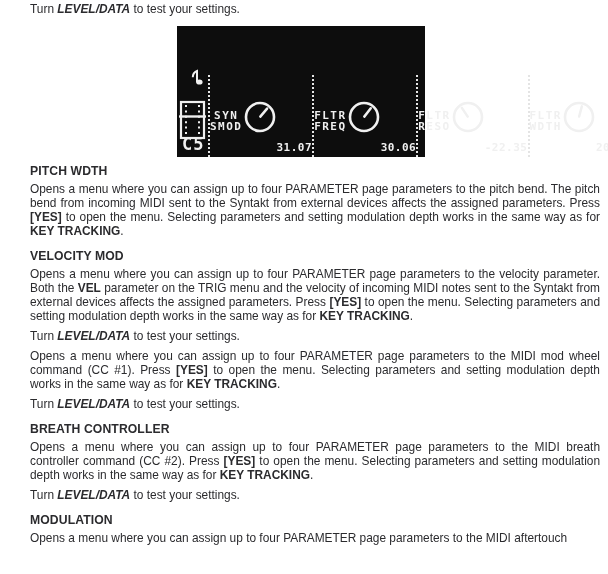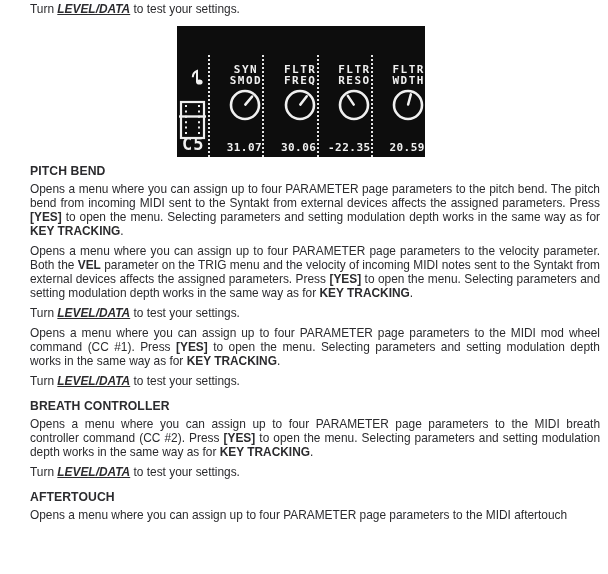--- a/index.html
+++ b/index.html
@@ -4,38 +4,38 @@
 <style>
   html,body{margin:0;padding:0;background:#ffffff;}
   .page{
     position:relative;width:608px;height:574px;background:#fff;overflow:hidden;
     font-family:"Liberation Sans", sans-serif;color:var(--text-color,#2b2b2e);
   }
   .body{
     font-size:11.9px;line-height:14px;text-align:justify;margin:0 0 6px 0;
   }
   .b{font-weight:bold;}
-  .i{font-style:italic;text-decoration:underline;}
+  .i{font-style:italic;}
   .intro{position:absolute;left:30px;top:2px;width:570px;}
   
   .lcd{
     position:absolute;left:177px;top:26px;width:248px;height:131px;
     background:var(--lcd-bg,#0d0d0d);color:var(--lcd-fg,#f0f0f0);
     font-family:"DejaVu Sans Mono", monospace;font-weight:bold;
   }
   .lcd-title{
     position:absolute;top:4px;left:0;right:0;text-align:center;
     font-size:11px;line-height:12px;letter-spacing:2.5px;white-space:nowrap;
   }
   .lcd-title .t2{letter-spacing:2px;}
   .lcd-cols{position:absolute;left:0;top:29px;bottom:0;right:0;display:flex;}
   .icon-col{width:31px;position:relative;flex:none;}
   .param-col{
-    flex:1;border-left:2px dotted #e4e4e4;display:flex;flex-direction:column;
-    align-items:flex-end;position:relative;
+    flex:1;border-left:2px dotted #e4e4e4;display:flex;
+    align-items:center;position:relative;margin-top:20px;
   }
   .col-name{
     margin-top:9px;font-size:11px;line-height:11px;letter-spacing:1.5px;
     text-align:center;white-space:nowrap;
   }
   .knob{margin-top:2px;}
   .knob circle{fill:none;stroke:var(--lcd-fg,#f0f0f0);stroke-width:2.6;}
   .knob line{stroke:var(--lcd-fg,#f0f0f0);stroke-width:2.5;stroke-linecap:round;}
   .col-value{
     margin-top:auto;margin-bottom:3px;font-size:11px;letter-spacing:0.5px;white-space:nowrap;
@@ -110,39 +110,40 @@
       <circle cx="17" cy="17" r="14"></circle>
       <line x1="17" y1="16.5" x2="17" y2="6" transform="rotate(15 17 17)"></line>
     </svg>
     <div class="col-value">20.59</div>
   </div>
 </div>
   </div>
 
   <div id="sections">
   <section class="section">
-    <h3>PITCH BEND</h3>
+    <h3>PITCH WDTH</h3>
   <p class="body"><span>Opens a menu where you can assign up to four PARAMETER page parameters to the pitch bend. The pitch bend from incoming MIDI sent to the Syntakt from external devices affects the assigned param­eters. Press </span><span class="b">[YES]</span><span> to open the menu. Selecting parameters and setting modulation depth works in the same way as for </span><span class="b">KEY TRACKING</span><span>.</span></p>
       </section>
 
   <section class="section">
+    <h3>VELOCITY MOD</h3>
   <p class="body"><span>Opens a menu where you can assign up to four PARAMETER page parameters to the velocity pa­rameter. Both the </span><span class="b">VEL</span><span> parameter on the TRIG menu and the velocity of incoming MIDI notes sent to the Syntakt from external devices affects the assigned parameters. Press </span><span class="b">[YES]</span><span> to open the menu. Selecting parameters and setting modulation depth works in the same way as for </span><span class="b">KEY TRACKING</span><span>.</span></p>
         <p class="body"><span>Turn </span><span class="b i">LEVEL/DATA</span><span> to test your settings.</span></p>
       </section>
 
   <section class="section">
   <p class="body"><span>Opens a menu where you can assign up to four PARAMETER page parameters to the MIDI mod wheel command (CC #1). Press </span><span class="b">[YES]</span><span> to open the menu. Selecting parameters and setting modulation depth works in the same way as for </span><span class="b">KEY TRACKING</span><span>.</span></p>
         <p class="body"><span>Turn </span><span class="b i">LEVEL/DATA</span><span> to test your settings.</span></p>
       </section>
 
   <section class="section">
     <h3>BREATH CONTROLLER</h3>
   <p class="body"><span>Opens a menu where you can assign up to four PARAMETER page parameters to the MIDI breath controller command (CC #2). Press </span><span class="b">[YES]</span><span> to open the menu. Selecting parameters and setting modu­lation depth works in the same way as for </span><span class="b">KEY TRACKING</span><span>.</span></p>
         <p class="body"><span>Turn </span><span class="b i">LEVEL/DATA</span><span> to test your settings.</span></p>
       </section>
 
   <section class="section">
-    <h3>AFTERTOUCH</h3>
+    <h3>MODULATION</h3>
   <p class="body"><span>Opens a menu where you can assign up to four PARAMETER page parameters to the MIDI aftertouch</span></p>
       </section>
 </div>
 
 </div>
 
 </body></html>

